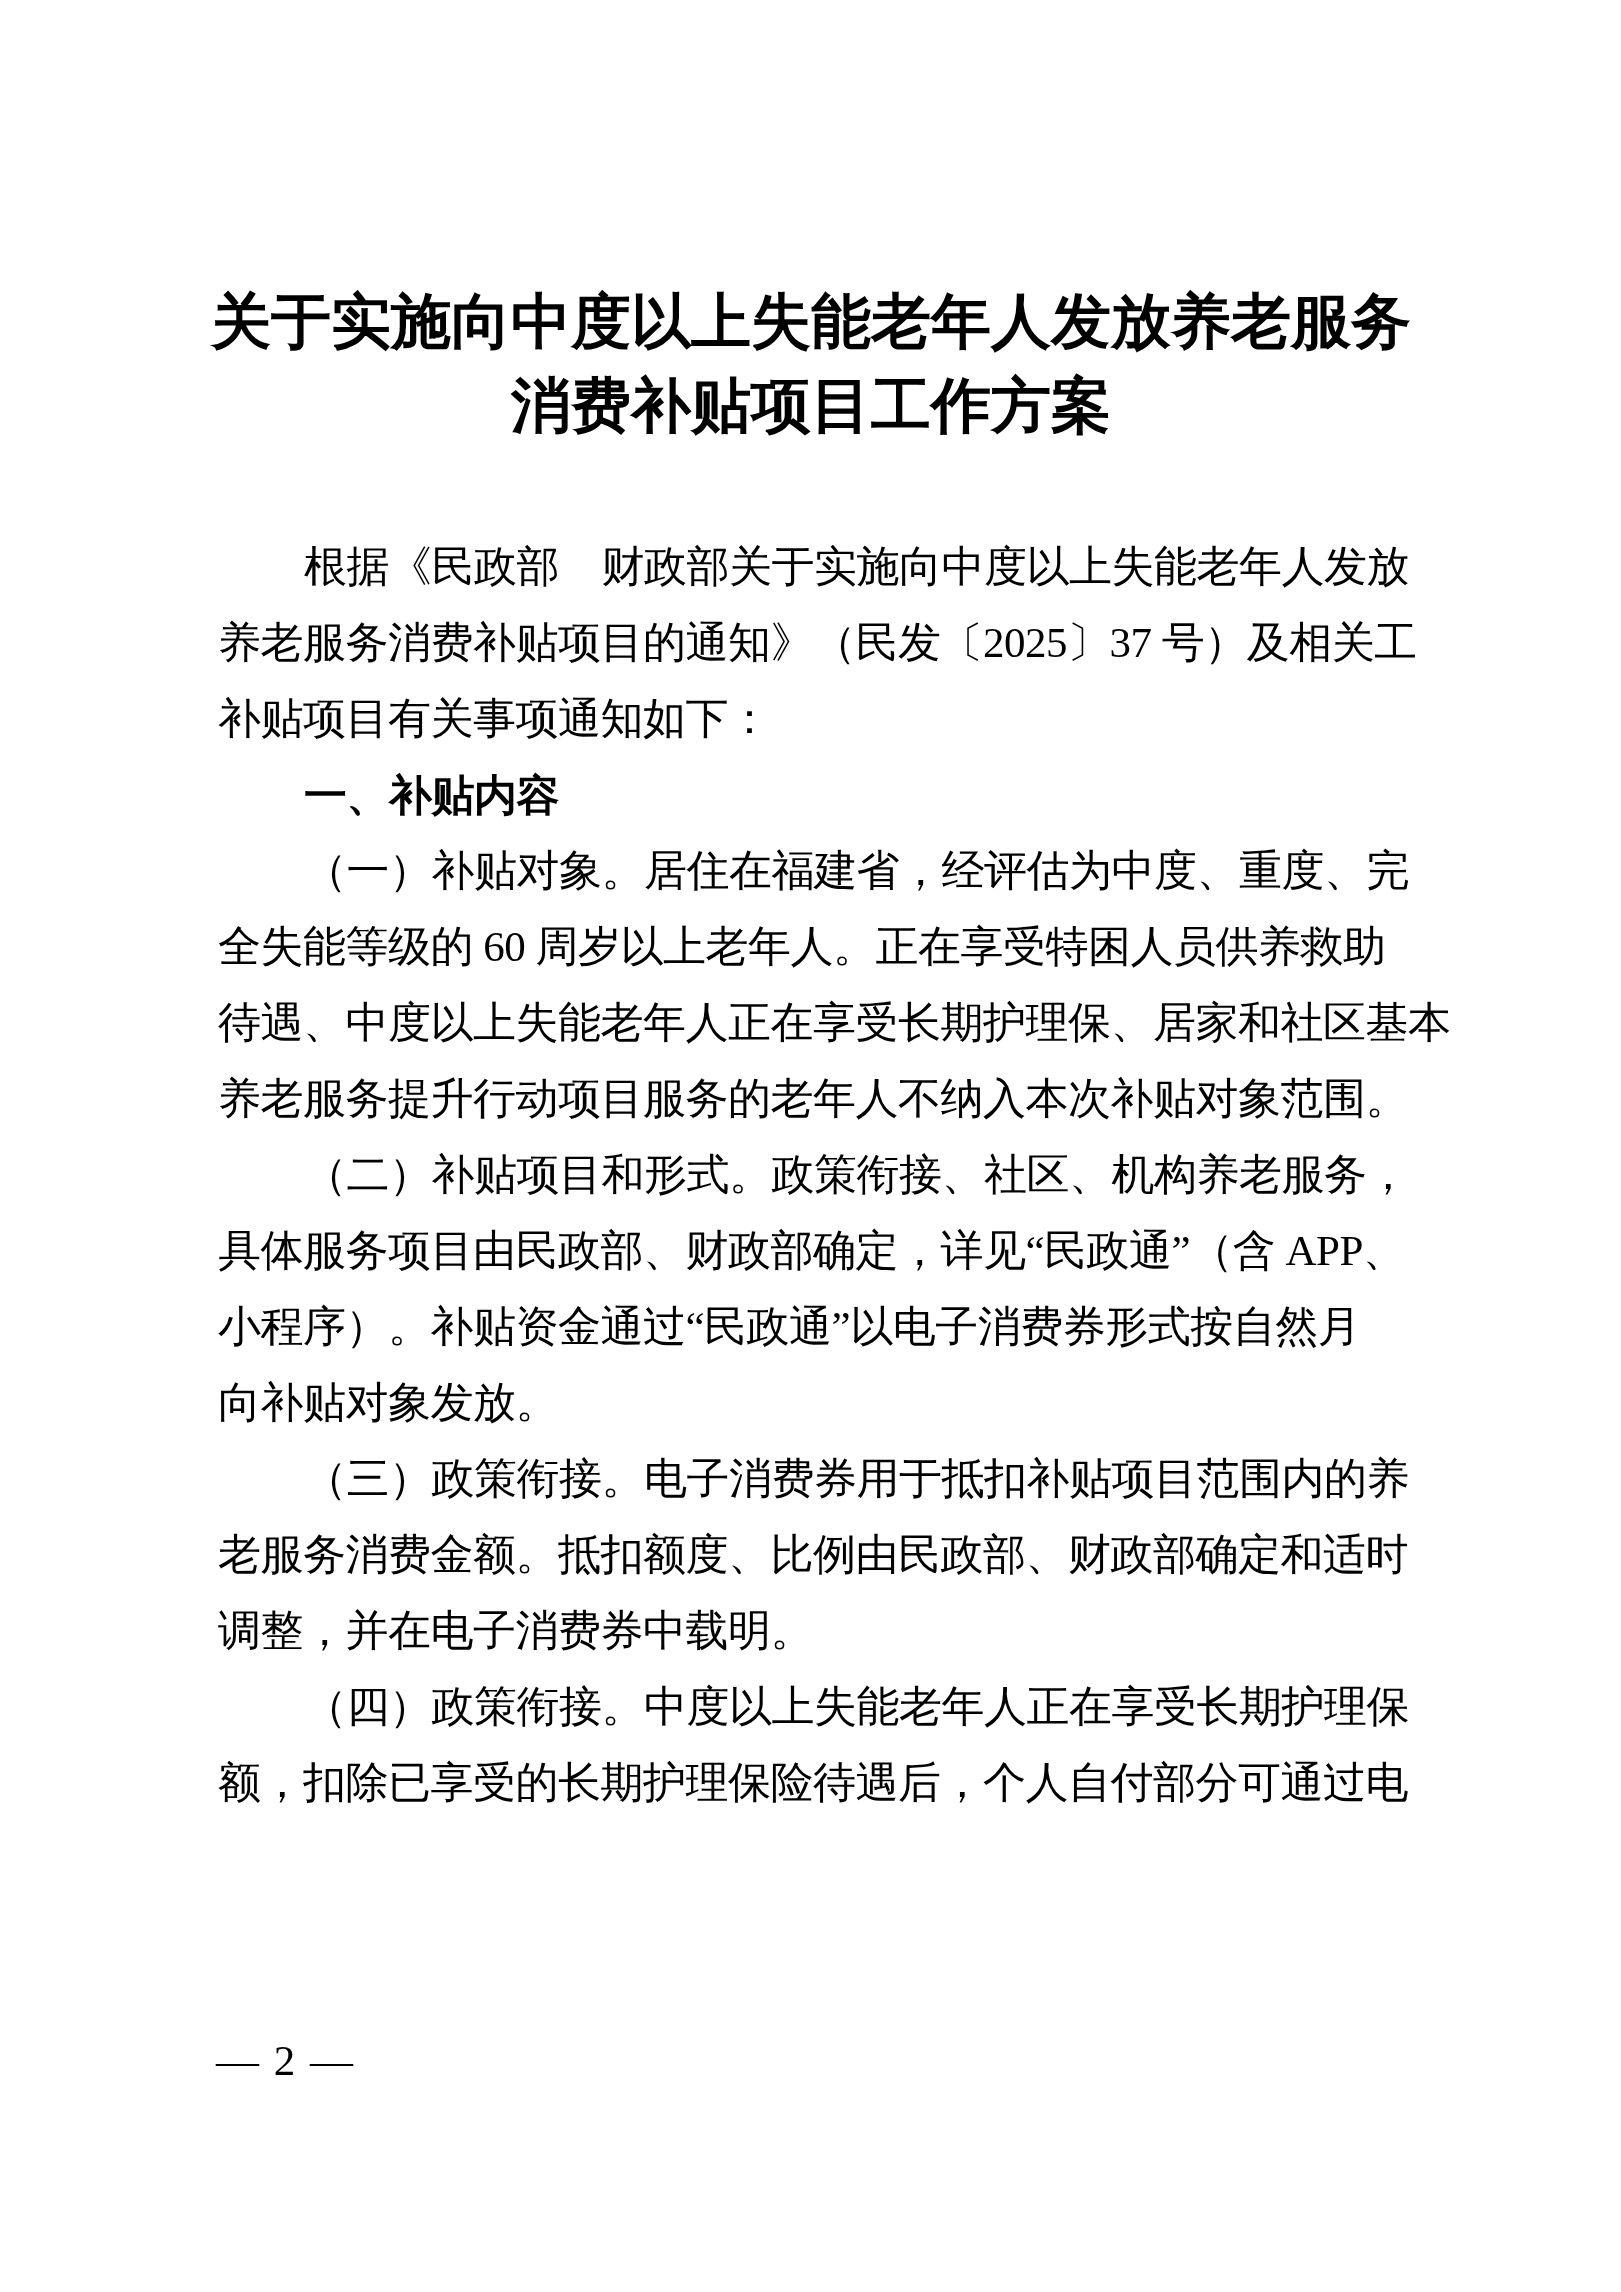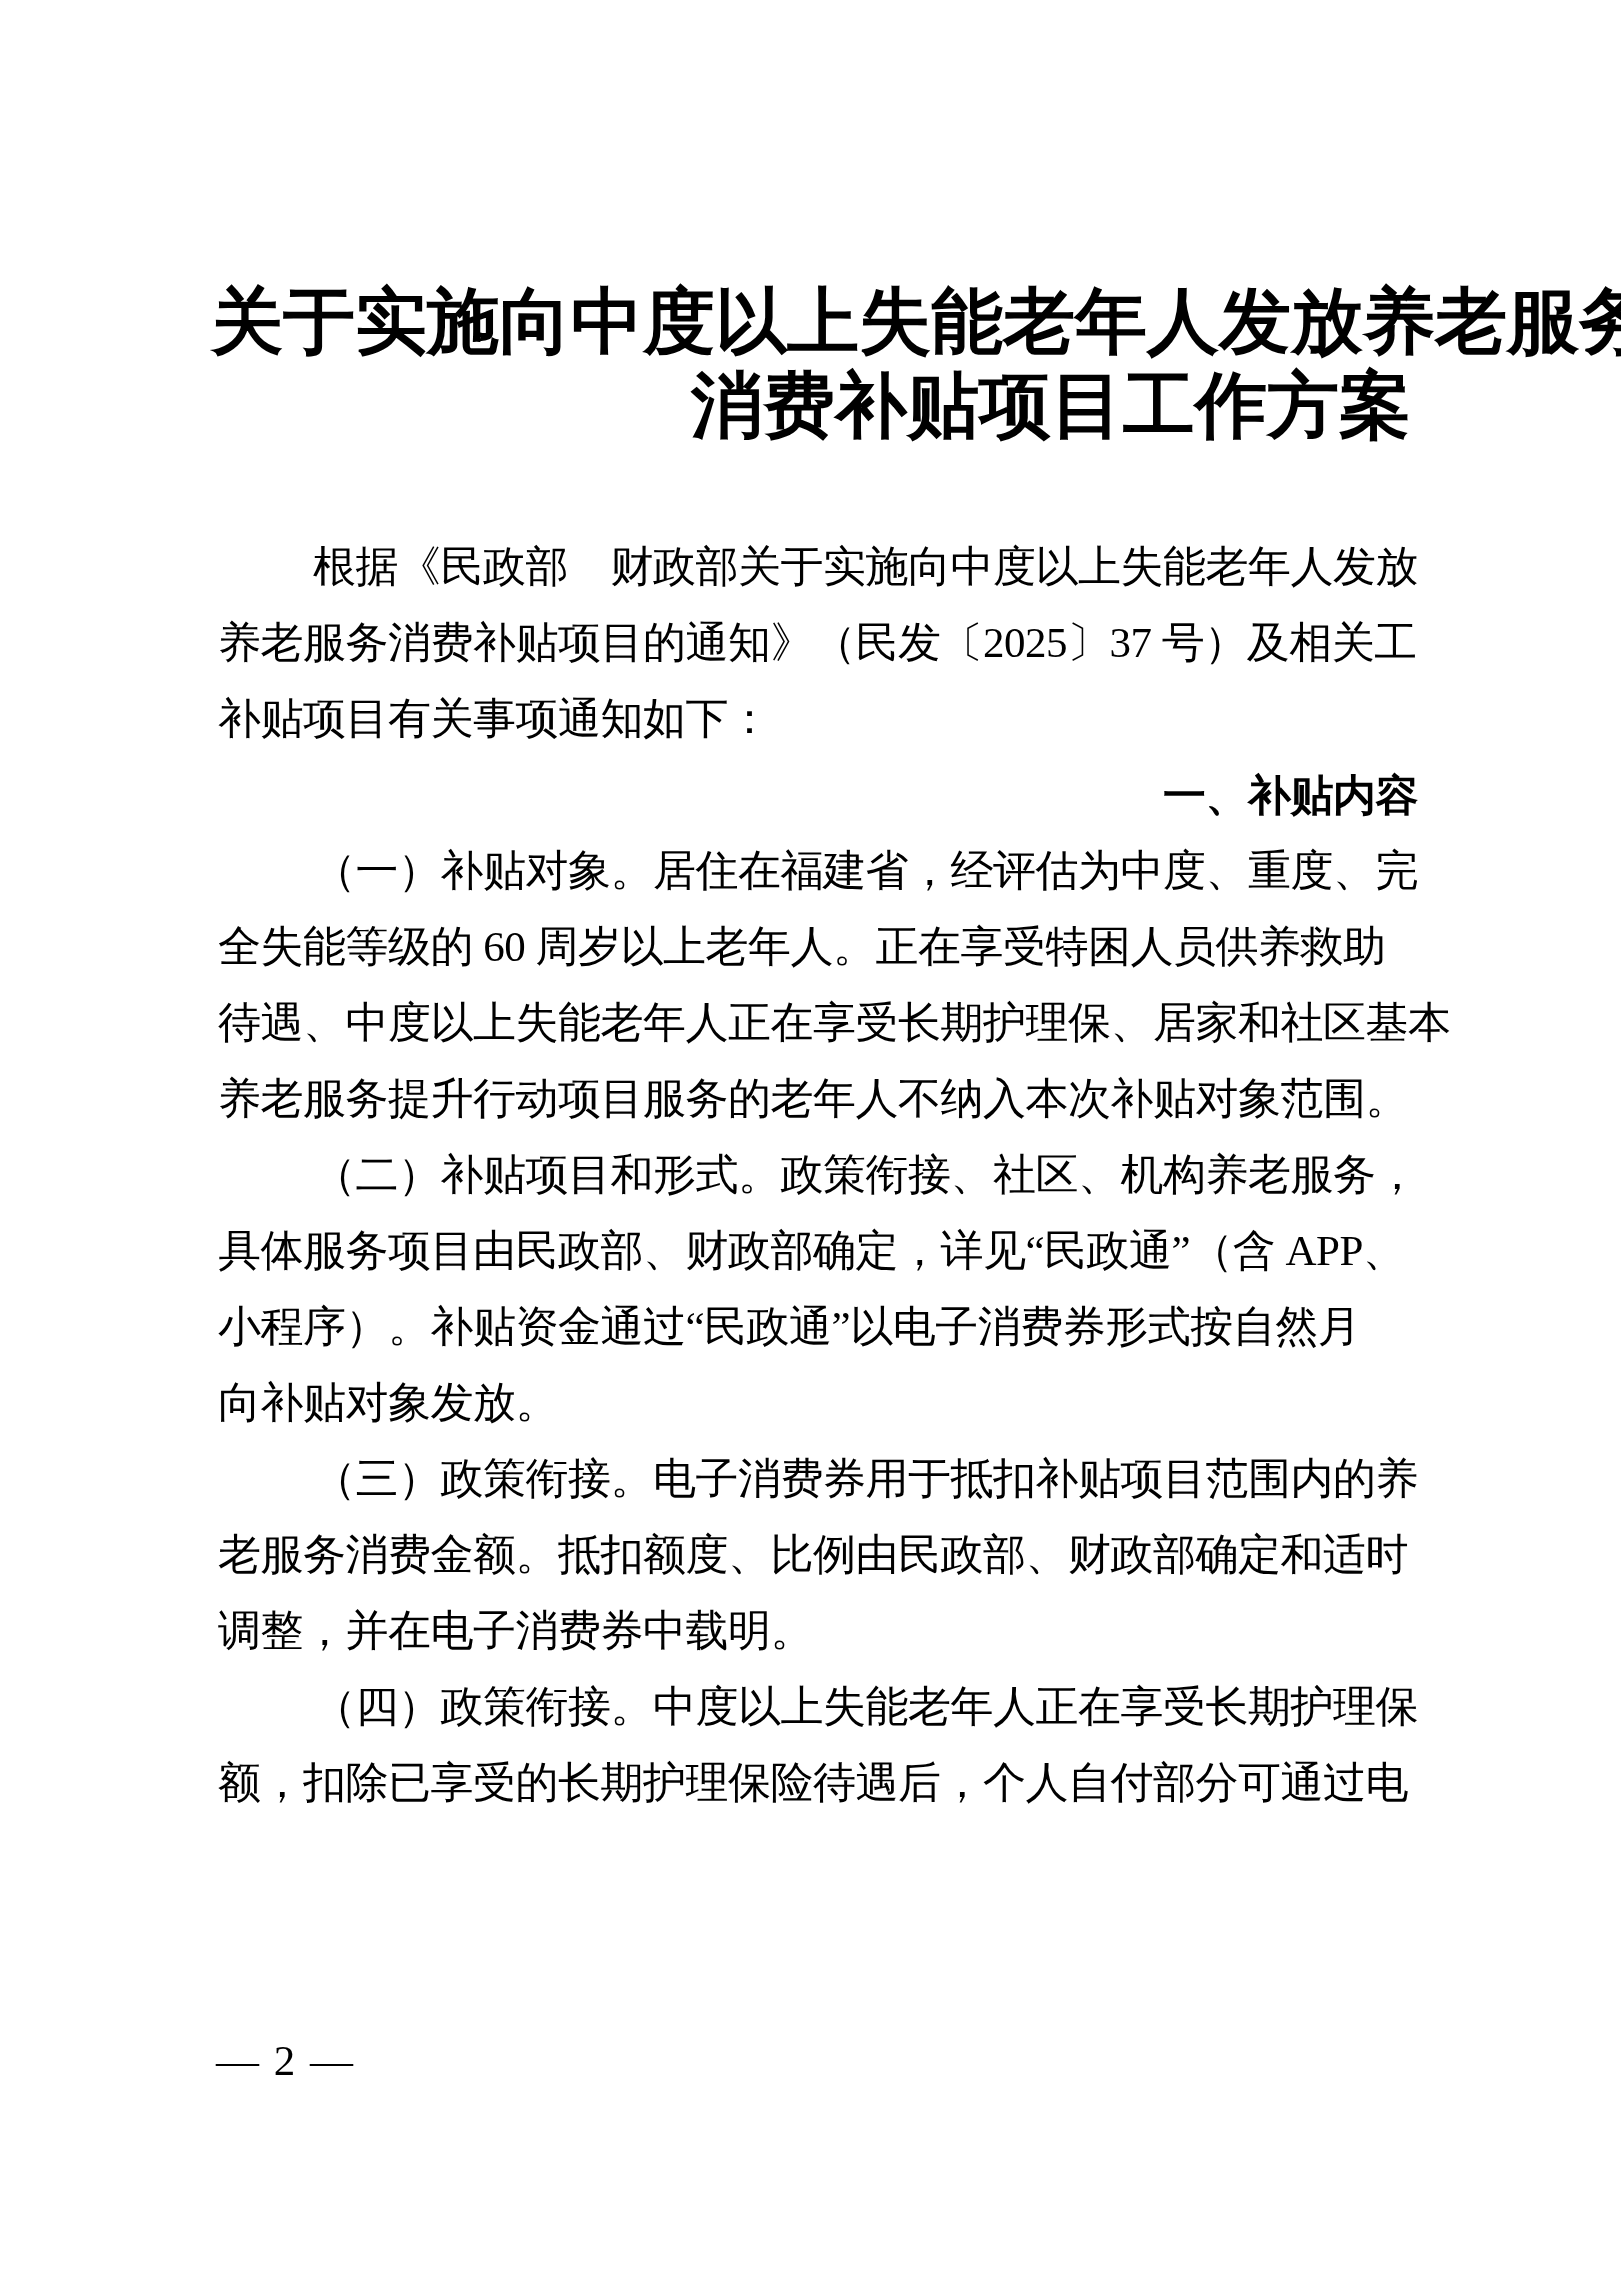--- a/index.html
+++ b/index.html
@@ -14,43 +14,42 @@
     background: #ffffff;
     color: #000000;
     font-family: "Liberation Serif", "DejaVu Serif", serif;
     overflow: hidden;
   }
   .doc-title {
     position: absolute;
     left: 211px;
     top: 280px;
     width: 1200px;
-    text-align: right;
+    text-align: center;
     font-weight: bold;
-    font-size: 72px;
+    font-size: 60px;
     line-height: 84px;
     letter-spacing: 0px;
     white-space: nowrap;
   }
   .doc-body {
     position: absolute;
     left: 218px;
     top: 529px;
     width: 1200px;
     font-size: 43px;
     letter-spacing: -0.5px;
   }
   .line {
     height: 76px;
     line-height: 76px;
     white-space: nowrap;
   }
   .line.indent {
     text-indent: 86px;
-    text-align: right;
   }
   .line.heading {
     font-family: "Liberation Sans", "DejaVu Sans", sans-serif;
     font-weight: bold;
   }
   .page-number {
     position: absolute;
     left: 216px;
     top: 2039px;
     font-size: 43px;

